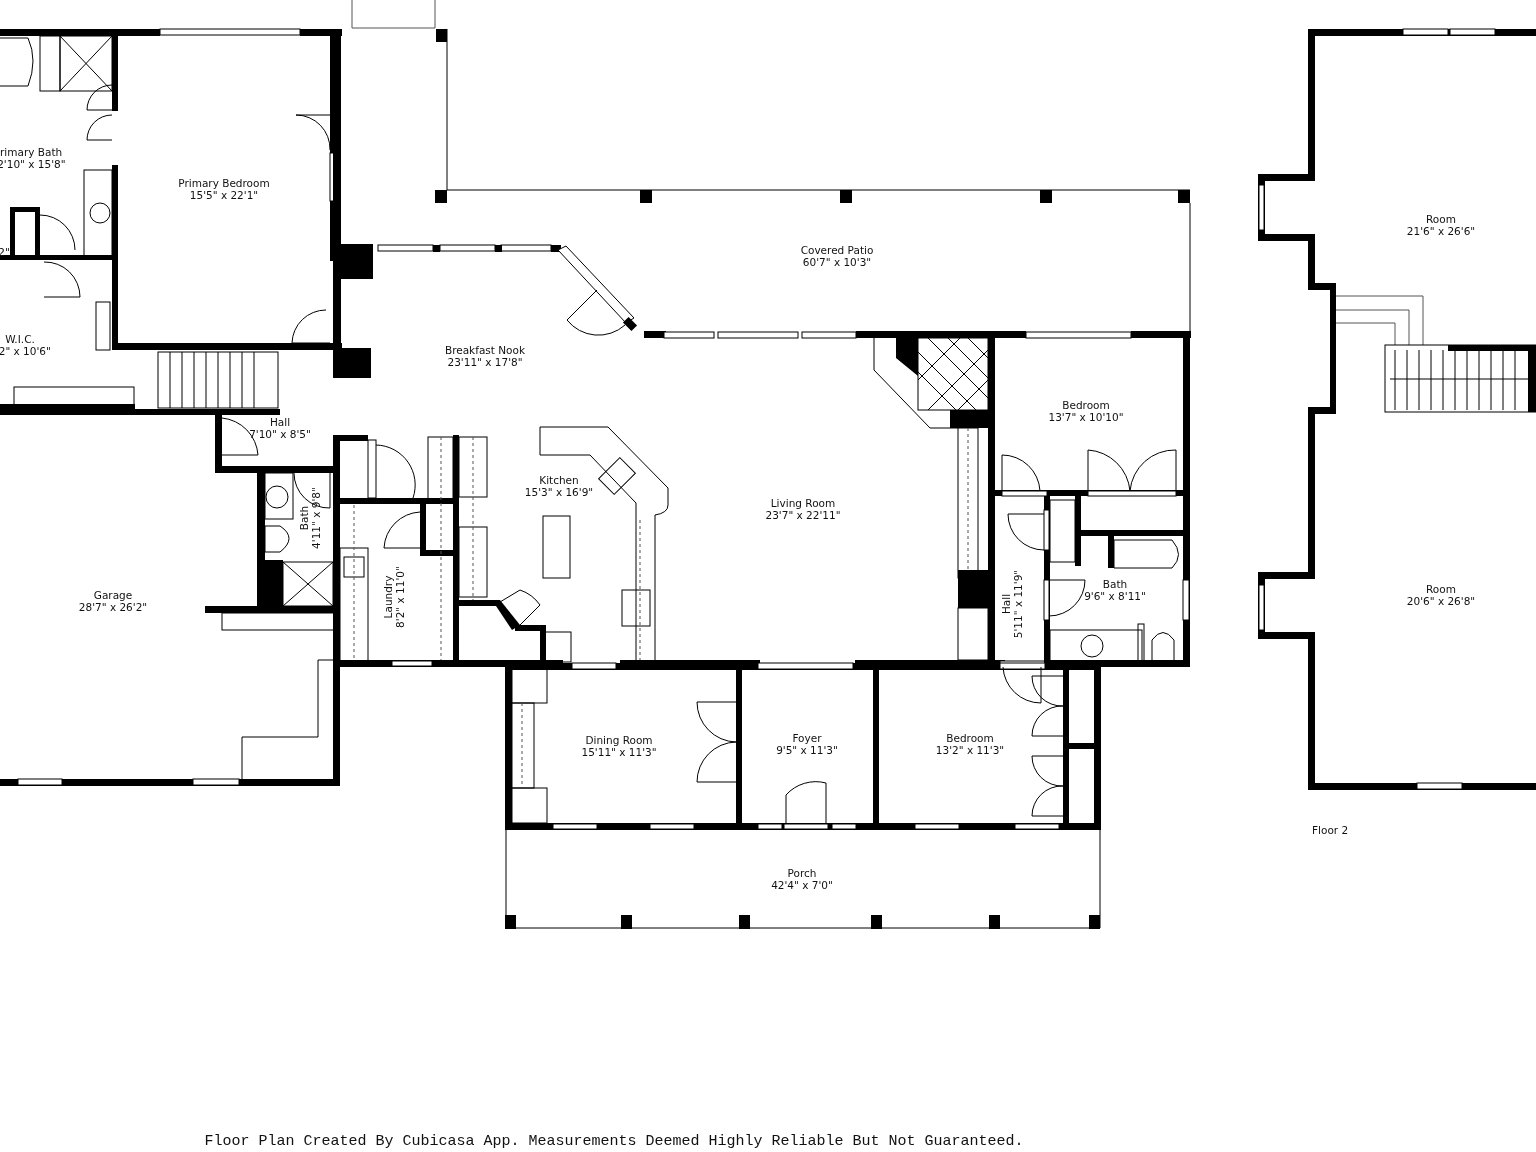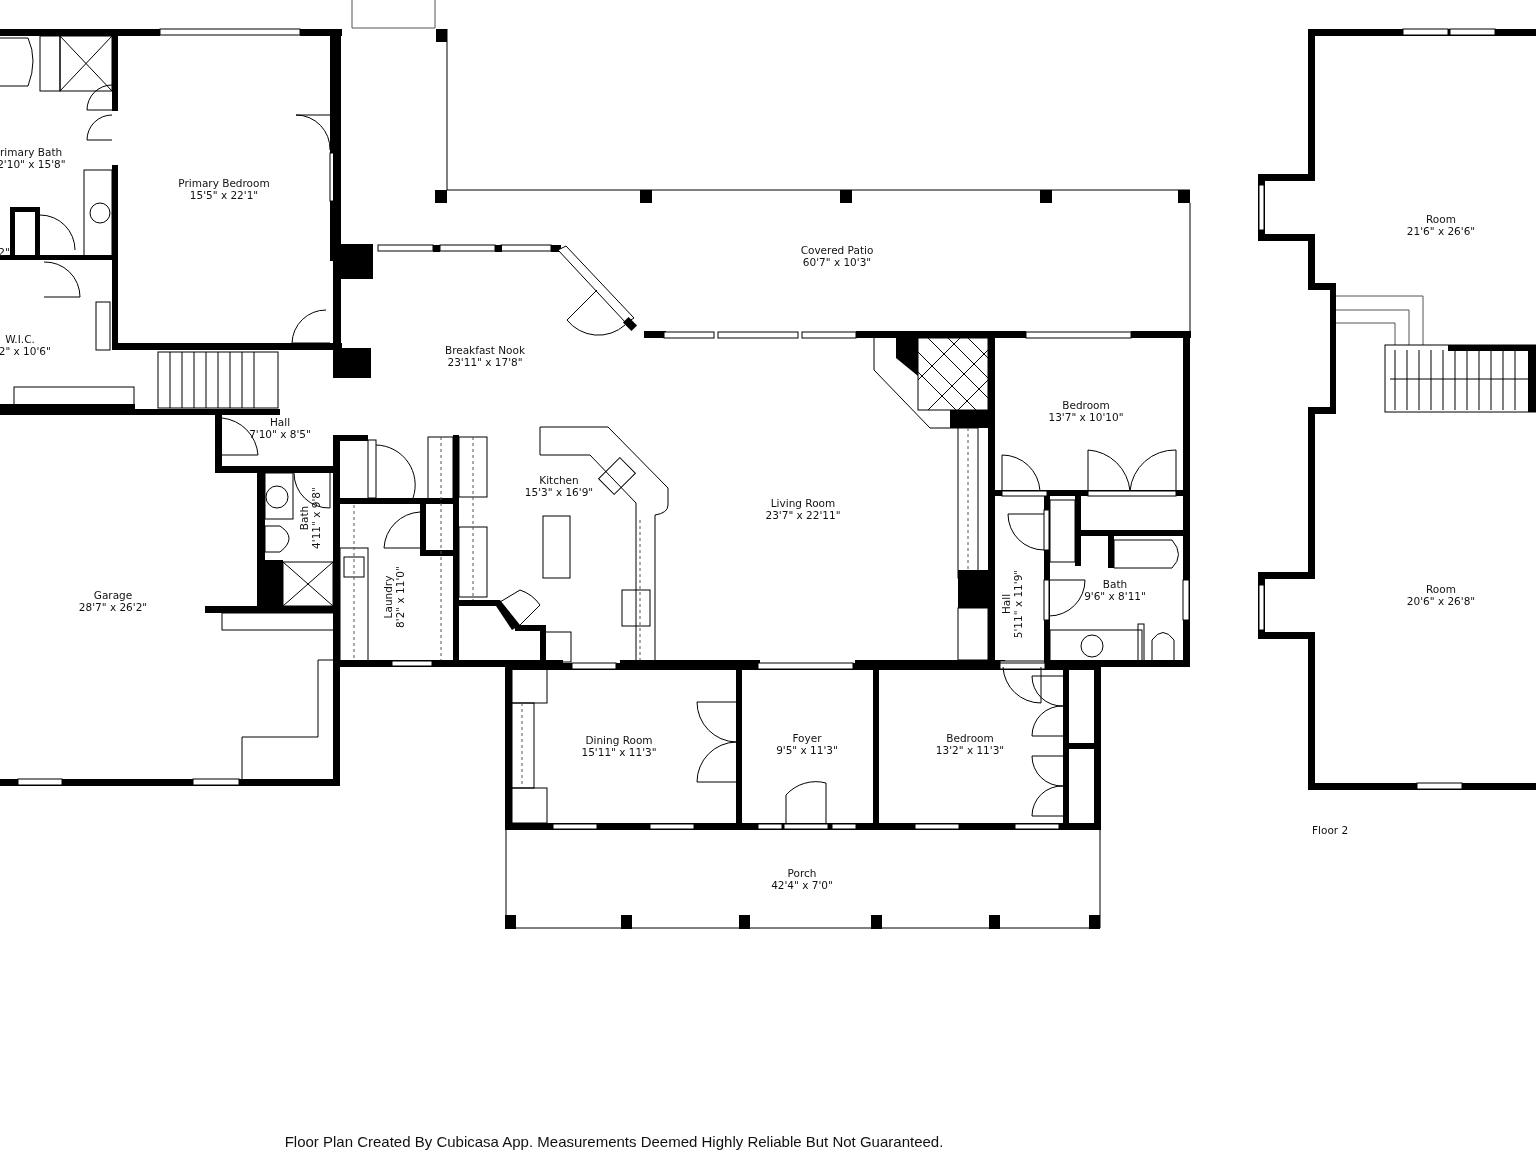--- a/index.html
+++ b/index.html
@@ -5,21 +5,21 @@
   html, body { margin: 0; padding: 0; background: #ffffff; }
   body { width: 1536px; height: 1152px; position: relative; overflow: hidden; font-family: "DejaVu Sans", sans-serif; }
   #plan { position: absolute; left: 0; top: 0; width: 1536px; height: 1152px; }
   .wall { fill: #000; }
   .thin { fill: none; stroke: #000; stroke-width: 1; }
   .thin-gray { fill: none; stroke: #555; stroke-width: 1; }
   .dash { fill: none; stroke: #555; stroke-width: 1; stroke-dasharray: 3 3; }
   .win { fill: #fff; stroke: #000; stroke-width: 1; }
   .col { fill: #000; }
   .room-label { font-family: "DejaVu Sans", sans-serif; font-size: 10.5px; fill: #111; text-anchor: middle; }
-  .footer { position: absolute; left: 0; width: 1228px; top: 1133px; text-align: center; font-family: Liberation Sans, sans-serif; font-size: 15px; color: #111; }
+  .footer { position: absolute; left: 0; width: 1228px; top: 1133px; text-align: center; font-family: Liberation Mono, monospace; font-size: 15px; color: #111; }
   .floor-tag { font-family: "DejaVu Sans", sans-serif; font-size: 10.5px; fill: #111; }
 </style>
 </head>
 <body>
 
 <svg id="plan" viewBox="0 0 1536 1152" xmlns="http://www.w3.org/2000/svg">
 
   <g>
 
     <rect class="wall" x="0" y="29" width="160" height="7"></rect>

